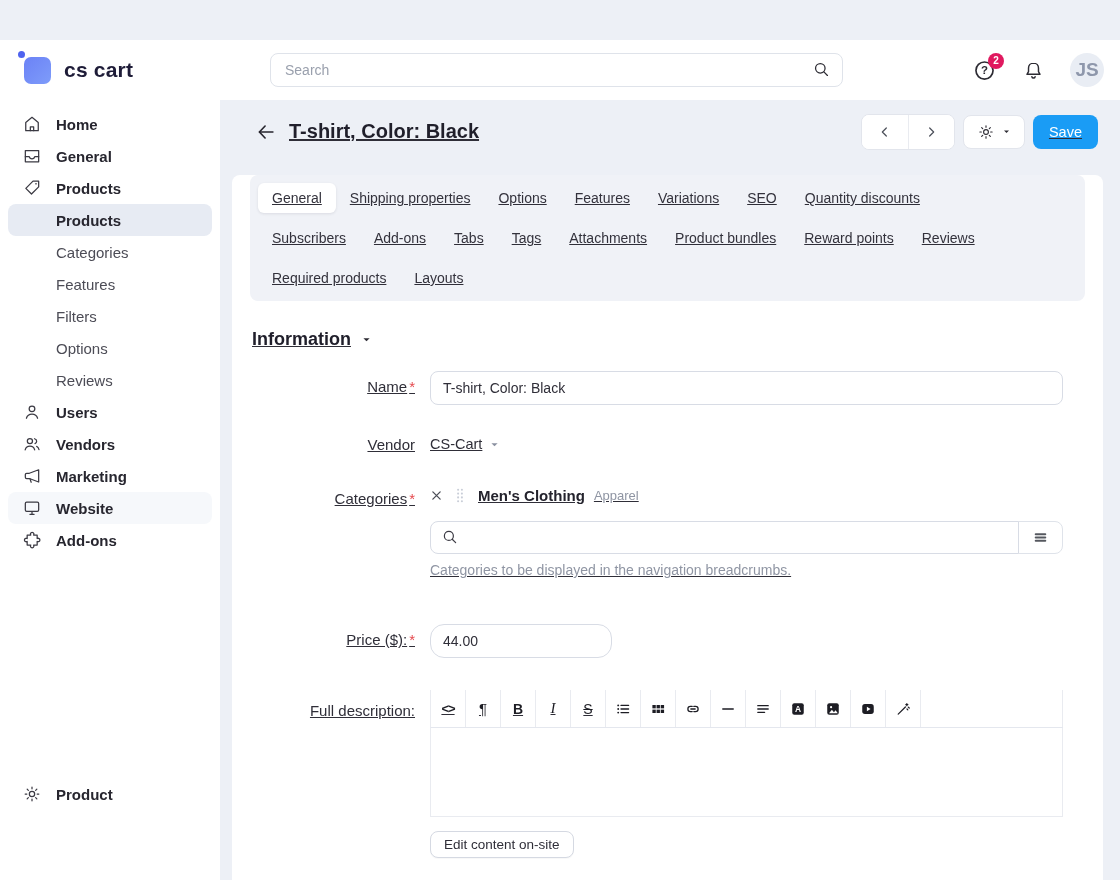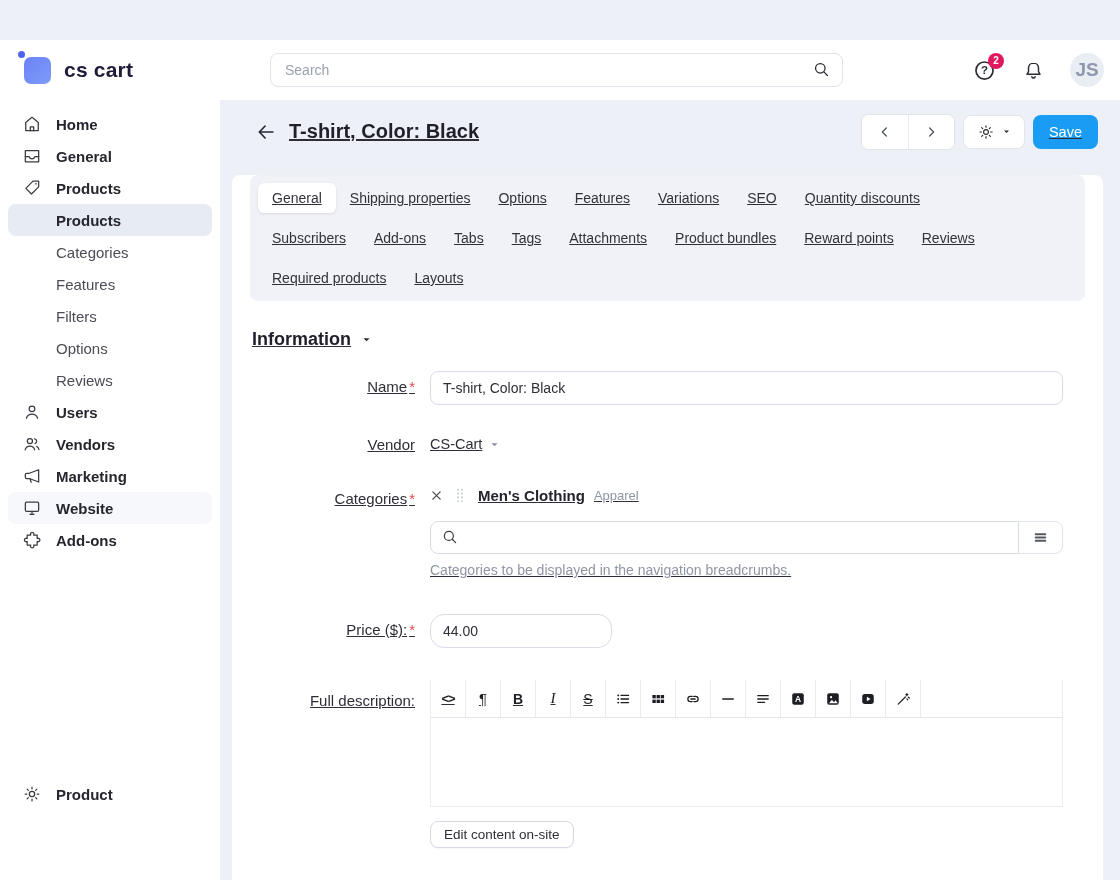--- a/index.html
+++ b/index.html
@@ -98,21 +98,21 @@
   .cat-search-inwrap { position:relative; flex:1; }
   .cat-search-input { width:100%; height:33px; border:1px solid #d8dce5; border-radius:8px 0 0 8px;
                       padding:0 12px 0 38px; font-size:14px; outline:none; background:#fff; }
   .cat-search-ic { position:absolute; left:11px; top:7px; width:18px; height:18px; color:#3b3a43; }
   .cat-search-ic svg { width:100%; height:100%; }
   .cat-menu-btn { width:45px; height:33px; margin-left:-1px; background:#fff; border:1px solid #dfe3ea;
                   border-radius:0 8px 8px 0; display:flex; align-items:center; justify-content:center; color:#55585f; }
   .cat-menu-btn svg { width:19px; height:19px; }
   .field-help { margin-top:8px; font-size:14px; color:#8f95a3; }
 
-  .row-price { margin-top:36px; }
+  .row-price { margin-top:46px; }
   .price-input { width:182px;border-radius:14px; }
 
   .row-desc { margin-top:32px; }
   .row-desc .flabel { padding-top:12px; }
   .editor-toolbar { display:flex; border-left:1px solid #e9ebf0; border-bottom:1px solid #e4e7ee; background:#fff; }
   .tb-btn { width:35px; height:37px; border:none; border-right:1px solid #e9ebf0; background:#fff;
             display:flex; align-items:center; justify-content:center; color:#1d1d24; font-size:14px; }
   .tb-fill { flex:1; border-bottom:none; }
   .tb-ic { display:flex; align-items:center; justify-content:center; }
   .tb-ic svg { width:16px; height:16px; }

